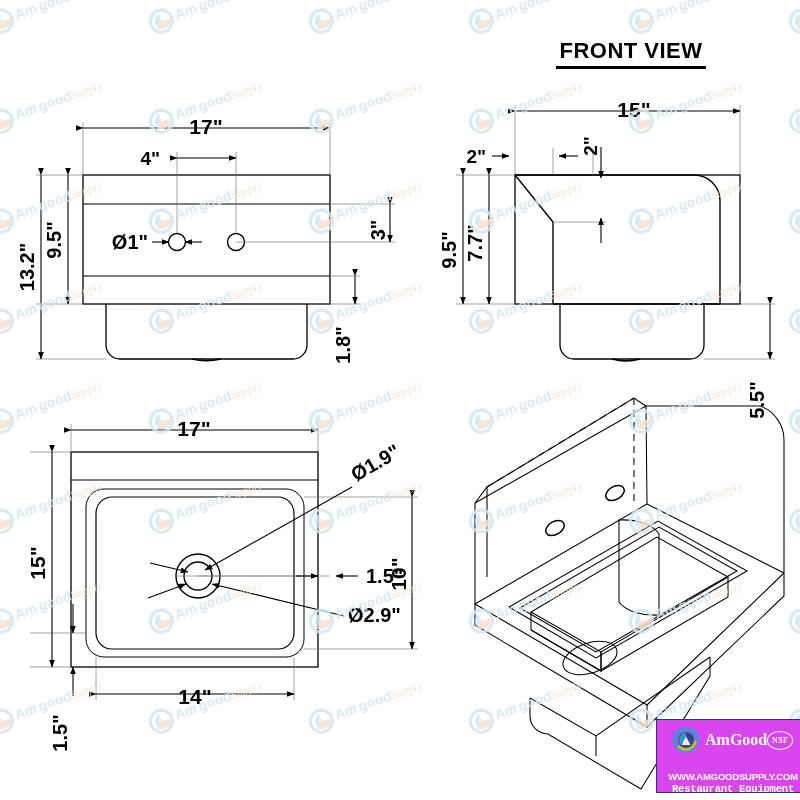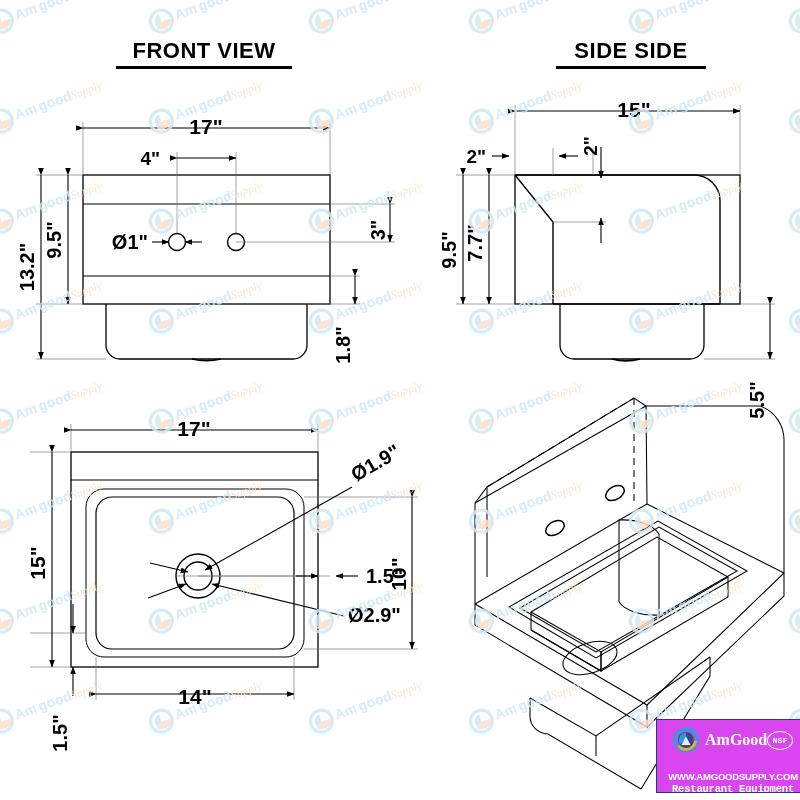--- a/index.html
+++ b/index.html
@@ -83,21 +83,21 @@
   }
   #nsf-seal {
     margin-left: auto;
     margin-right: 8px;
     width: 24px; height: 17px;
     border: 1.5px solid #ffffff;
     border-radius: 50%;
     color: #ffffff;
     font-size: 8px;
     font-weight: bold;
-    font-family: Liberation Mono, monospace;
+    font-family: Liberation Serif, serif;
     display: flex;
     align-items: center;
     justify-content: center;
     letter-spacing: 0.3px;
   }
   #logo-url, #logo-tag {
     color: #ffffff;
     text-align: center;
     font-family: "Liberation Sans", sans-serif;
     font-weight: bold;
@@ -399,22 +399,21 @@
       <text x="195" y="704" font-size="21" text-anchor="middle">14"</text>
       <text x="45" y="563" font-size="21" text-anchor="middle" transform="rotate(-90 45 563)">15"</text>
       <text x="406" y="574" font-size="21" text-anchor="middle" transform="rotate(-90 406 574)">10"</text>
       <text x="366" y="583" font-size="20" text-anchor="start">1.5"</text>
       <text x="67" y="733" font-size="20" text-anchor="middle" transform="rotate(-90 67 733)">1.5"</text>
       <text x="356" y="482" font-size="20" text-anchor="start" transform="rotate(-30 356 482)">Ø1.9"</text>
       <text x="348" y="622" font-size="20" text-anchor="start">Ø2.9"</text>
     </g>
   </svg>
 
-  <div id="title-front" class="view-title">FRONT VIEW</div>
-  <div id="title-side" class="view-title">SIDE SIDE</div>
+  <div id="title-side" class="view-title">FRONT VIEW</div>
 
   <div id="logo-badge">
     <div id="logo-top">
       <div id="logo-mark">
         <svg viewBox="0 0 26 26" width="26" height="26">
           <circle cx="13" cy="13" r="11.2" fill="none" stroke="#2b9fd4" stroke-width="3.2"></circle>
           <path d="M4.5 19.8 A11.2 11.2 0 0 0 24 14 L13 13 Z" fill="#f0a830"></path>
           <circle cx="13" cy="13" r="8" fill="#2e4a8c"></circle>
           <path d="M7 17.5 A8 8 0 0 1 13 5.4 L13 13 Z" fill="#2b9fd4" opacity="0.95"></path>
           <path d="M8.5 18 L13 9.5 L17.5 18 Z" fill="#e9eef7"></path>

